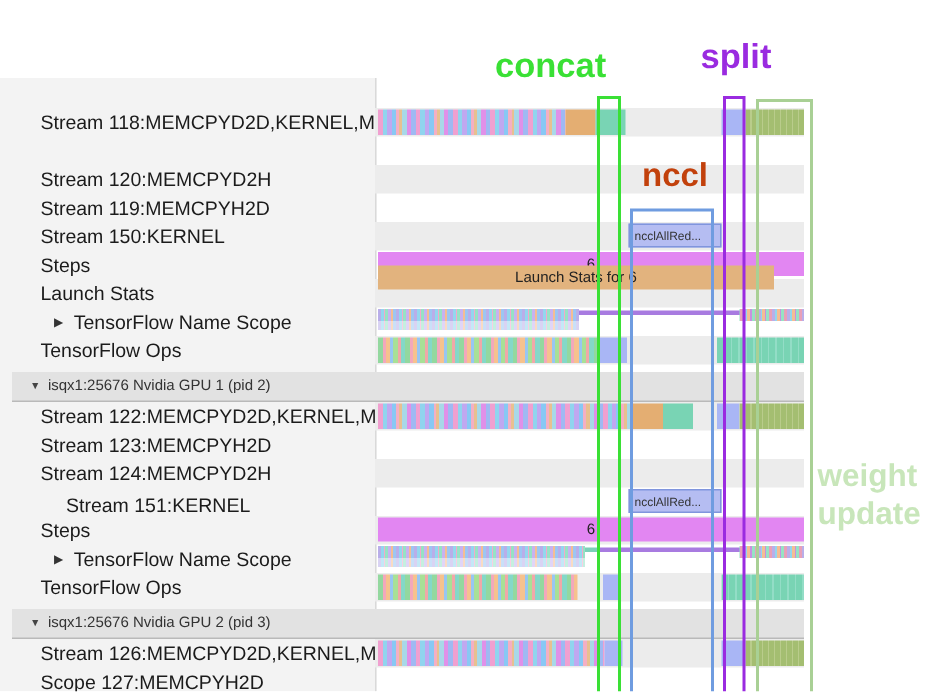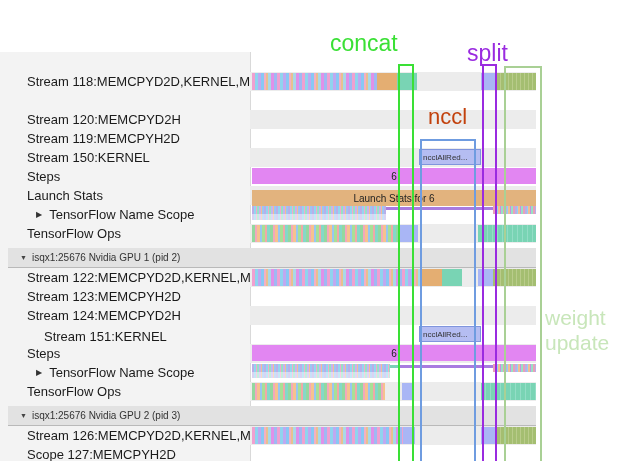--- a/index.html
+++ b/index.html
@@ -29,21 +29,21 @@
                font-size:8px;color:#333;display:flex;align-items:center;padding-left:3px;}
   .seg.purpleLine{height:3px;background:#a87be0;}
   .seg.tealLine{height:3px;background:#7cd0b8;}
   .seg.nsCluster{height:14px;
     background:repeating-linear-gradient(90deg,#b9aee9 0 2px,#93d6ee 2px 4px,#f2a8cc 4px 5px,#96e2c4 5px 7px,#c7b2f0 7px 9px,#f4bd93 9px 10px,#9cc6f2 10px 12px);
     -webkit-mask:linear-gradient(#000 0 8px,rgba(0,0,0,.55) 8px);
             mask:linear-gradient(#000 0 8px,rgba(0,0,0,.55) 8px);}
   .seg.nsClusterSmall{height:8px;
     background:repeating-linear-gradient(90deg,#e8a0b8 0 2px,#b9aee9 2px 4px,#93d6ee 4px 5px,#f4bd93 5px 7px,#c890e0 7px 8px,#96e2c4 8px 10px);}
   .ann-box{position:absolute;box-sizing:border-box;background:transparent;}
-  .ann-label{position:absolute;white-space:pre-line;line-height:1.2;}
+  .ann-label{position:absolute;white-space:pre-line;line-height:1.2;font-weight:bold;}
 </style>
 </head>
 <body>
 
 <div id="root">
   <div id="sidebar-bg" class="abs"></div>
   <div id="rows-layer" class="abs" style="left:0;top:0;width:622px;height:461px;">
       <div class="abs stripe" style="left: 250px; top: 72px; width: 286px; height: 19px;"></div>
       <div class="abs row-label" style="left: 27px; top: 72px; height: 19px; max-width: 223px; overflow: hidden;">
         <span>Stream 118:MEMCPYD2D,KERNEL,ME</span>
@@ -66,21 +66,21 @@
       </div>
       <div class="seg ncclBar" style="left: 419px; width: 62px; top: 149px;">ncclAllRed...</div>
       <div class="abs row-label" style="left: 27px; top: 167px; height: 19px; max-width: 223px; overflow: hidden;">
         <span>Steps</span>
       </div>
       <div class="seg magenta" style="left: 252px; width: 284px; top: 168px;">6</div>
       <div class="abs stripe" style="left: 250px; top: 186px; width: 286px; height: 19px;"></div>
       <div class="abs row-label" style="left: 27px; top: 186px; height: 19px; max-width: 223px; overflow: hidden;">
         <span>Launch Stats</span>
       </div>
-      <div class="seg tan" style="left: 252px; width: 284px; top: 190px;">Launch Stats for 6</div>
+      <div class="seg tan" style="left: 252px; width: 264px; top: 177px;">Launch Stats for 6</div>
       <div class="abs row-label" style="left: 36px; top: 205px; height: 19px; max-width: 214px; overflow: hidden;">
         <div class="tri">▶</div>
         <span>TensorFlow Name Scope</span>
       </div>
       <div class="seg purpleLine" style="left: 252px; width: 284px; top: 207px;"></div>
       <div class="seg nsCluster" style="left: 252px; width: 134px; top: 206px;"></div>
       <div class="seg nsClusterSmall" style="left: 493px; width: 43px; top: 206px;"></div>
       <div class="abs stripe" style="left: 250px; top: 224px; width: 286px; height: 19px;"></div>
       <div class="abs row-label" style="left: 27px; top: 224px; height: 19px; max-width: 223px; overflow: hidden;">
         <span>TensorFlow Ops</span>
@@ -150,16 +150,16 @@
     </div>
 
   <div id="boxes-layer" class="abs" style="left:0;top:0;width:622px;height:461px;pointer-events:none;">
       <div class="ann-box" style="left: 398px; top: 64px; width: 16px; height: 406px; border: 2px solid rgb(58, 224, 53);"></div>
       <div class="ann-box" style="left: 482px; top: 64px; width: 15px; height: 406px; border: 2px solid rgb(154, 43, 224);"></div>
       <div class="ann-box" style="left: 504px; top: 66px; width: 38px; height: 404px; border: 2px solid rgb(169, 208, 149);"></div>
       <div class="ann-box" style="left: 420px; top: 139px; width: 56px; height: 331px; border: 2px solid rgb(111, 156, 224);"></div>
     </div>
 
   <div class="ann-label" id="ann-concat" style="left: 330px; top: 30px; color: rgb(58, 224, 53); font-size: 23px;">concat</div>
-  <div class="ann-label" id="ann-split" style="left: 467px; top: 40px; color: rgb(154, 43, 224); font-size: 23px;">split</div>
+  <div class="ann-label" id="ann-split" style="left: 467px; top: 24px; color: rgb(154, 43, 224); font-size: 23px;">split</div>
   <div class="ann-label" id="ann-nccl" style="left: 428px; top: 104px; color: #c2410c; font-size: 22px;">nccl</div>
   <div class="ann-label" id="ann-weight" style="left: 545px; top: 305px; color: rgb(200, 230, 186); font-size: 21px; width: 80px;">weight update</div>
 </div>
 
 </body></html>

